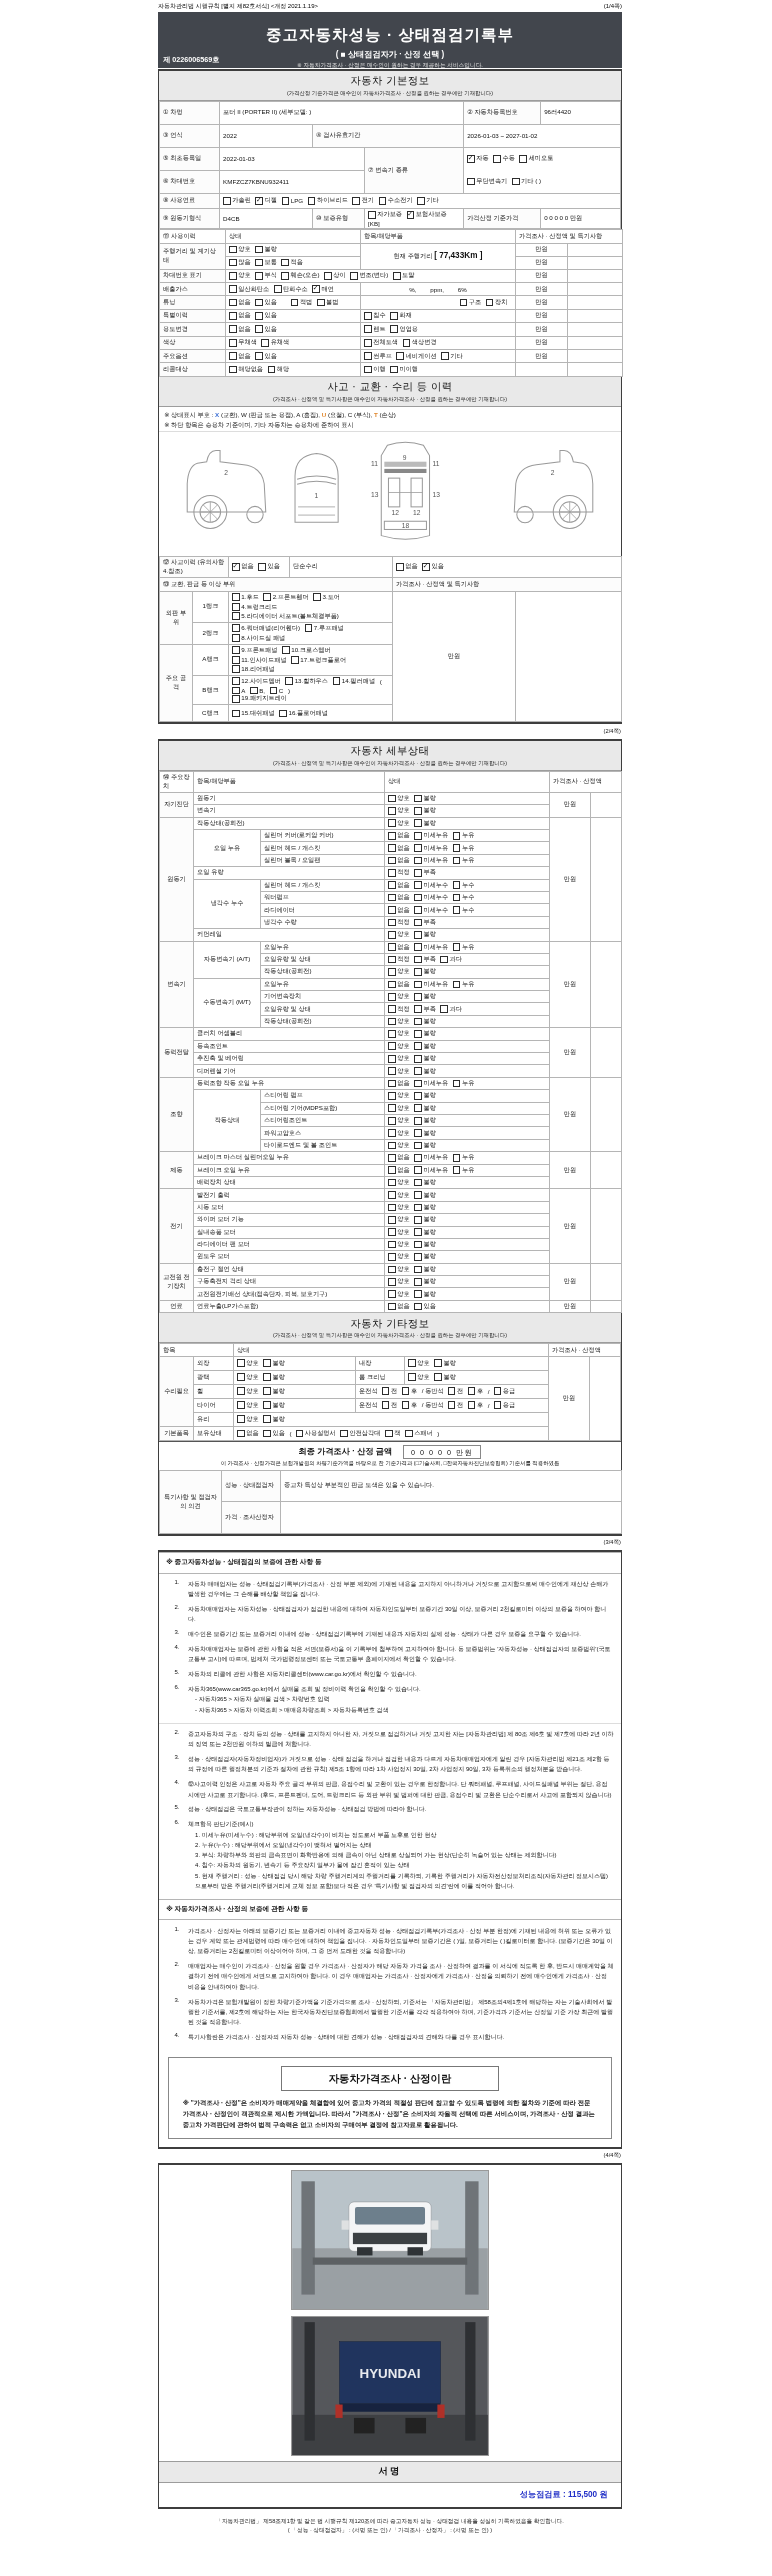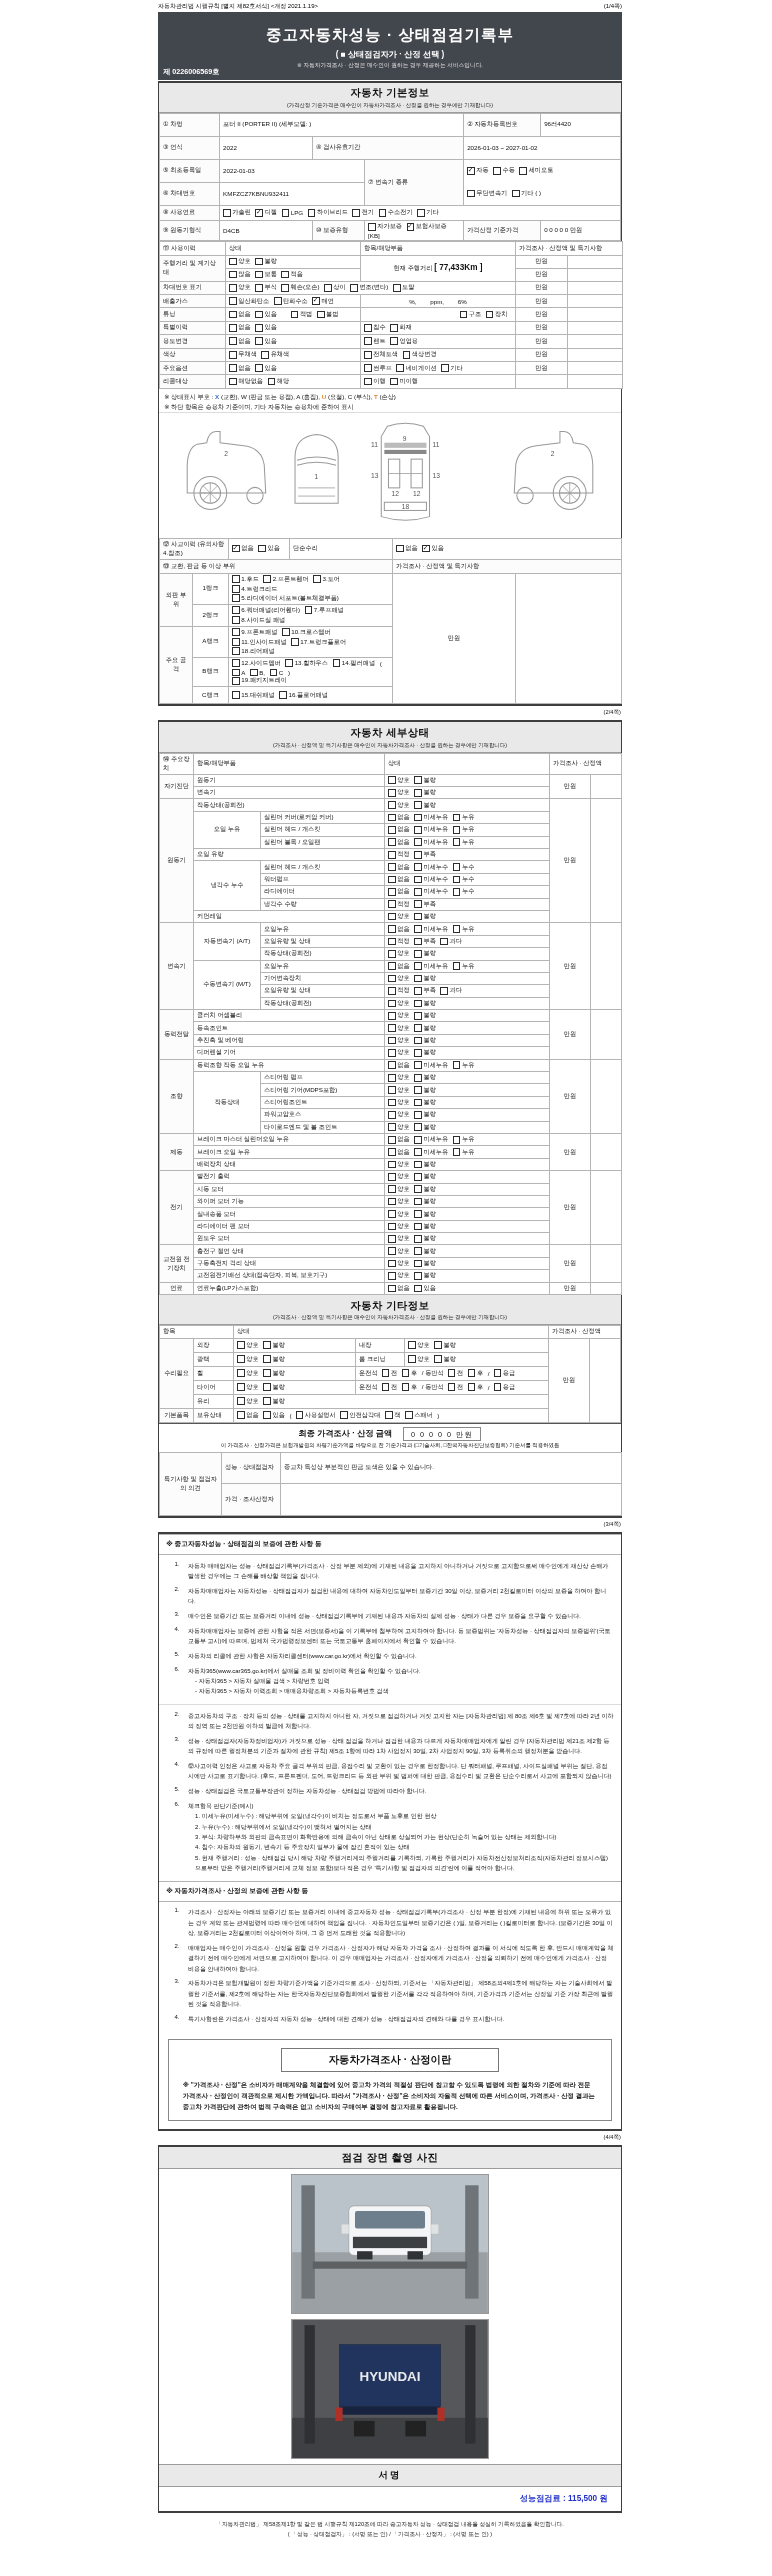--- a/index.html
+++ b/index.html
@@ -1,29 +1,29 @@
 <!DOCTYPE html>
 <html style="font-size:8.2px"><head>
 <meta charset="utf-8">
 <style>
   html,body{margin:0;padding:0;}
   body{width:773px;height:2576px;position:relative;background:#fff;color:#111;
        font-family:"Liberation Sans","DejaVu Sans",sans-serif;overflow:hidden;}
   .content{position:absolute;left:158px;top:0;width:464px;}
   .metaline{display:flex;justify-content:space-between;font-size:6px;padding:1.5px 0 1px 0;color:#000;}
   
-  .doc-header{background:#42464d;color:#fff;text-align:center;padding:7.2px 0 3.1px 0;position:relative;height:68px;box-sizing:border-box;}
+  .doc-header{background:#42464d;color:#fff;text-align:center;padding:7.2px 0 3.1px 0;position:relative;height:56px;box-sizing:border-box;}
   .doc-header .t1{font-size:15.5px;font-weight:bold;letter-spacing:1px;padding-top:6.2px;}
   .doc-header .t2{font-size:8.2px;font-weight:bold;margin-top:3.1px;}
   .doc-header .t3{font-size:5.7px;color:#e3e3e3;margin-top:2.1px;}
   .doc-no{position:absolute;left:5.2px;bottom:2.1px;font-size:7.2px;font-weight:bold;color:#fff;}
   
   .bigbox{border:1px solid #3e3e3e;border-top-width:2.1px;border-bottom-width:2.1px;background:#fff;}
   .sech{background:#e9e9e9;border-bottom:0.5px solid #9c9c9c;text-align:center;padding:3.6px 2.1px 3.1px 2.1px;}
-  .sech .st{font-size:10.3px;font-weight:bold;letter-spacing:0.5px;}
+  .sech .st{font-size:10.3px;font-weight:normal;letter-spacing:0.5px;}
   .sech .ss{font-size:5.4px;margin-top:1.5px;color:#222;}
   .pagemark{text-align:right;font-size:5.7px;padding:3.1px 1px;}
   table.t{border-collapse:collapse;width:100%;table-layout:fixed;}
   table.t td,table.t th{border:0.5px solid #b5b5b5;font-size:6.2px;padding:1px 3.1px;vertical-align:middle;
     overflow:hidden;font-weight:normal;text-align:left;background:#fff;}
   table.t .lab{background:#fcfcfc;}
   table.t tr{height:13px;}
   .cbg{display:flex;flex-wrap:wrap;align-items:center;row-gap:1px;}
   .cb{display:inline-flex;align-items:center;margin-right:4.6px;font-size:6.2px;white-space:nowrap;}
   .cb .bx{width:5.7px;height:5.7px;border:0.8px solid #2d2d2d;display:inline-block;margin-right:1.5px;position:relative;background:#fff;flex:0 0 auto;}
@@ -324,20 +324,24 @@
                 <span class="cb"><span class="bx"></span>이행</span>
                 <span class="cb"><span class="bx"></span>미이행</span>
               </span>
             </td>
         <td></td>
             <td></td>
       </tr>
     </tbody>
       </table>
 
+    <div class="sech">
+      <div class="st">사고 · 교환 · 수리 등 이력</div>
+      <div class="ss">(가격조사 · 산정액 및 특기사항은 매수인이 자동차가격조사 · 산정을 원하는 경우에만 기재합니다)</div>
+    </div>
 
     <div class="diag-notes">
       <div><span style="">※ 상태표시 부호 : </span><span style="color:#3b6fd6;font-weight:bold;">X</span><span style=""> (교환), </span><span style="">W</span><span style=""> (판금 또는 용접), </span><span style="">A</span><span style=""> (흠집), </span><span style="color:#e0872d;font-weight:bold;">U</span><span style=""> (요철), </span><span style="">C</span><span style=""> (부식), </span><span style="color:#e0872d;font-weight:bold;">T</span><span style=""> (손상)</span></div>
       <div>※ 하단 항목은 승용차 기준이며, 기타 자동차는 승용차에 준하여 표시</div>
     </div>
 
     <div class="diagwrap">
       <svg width="448" height="115" viewBox="0 0 870 224">
         <g stroke="#9a9a9a" stroke-width="2" fill="none">
 
@@ -1162,23 +1166,20 @@
       </div>
     <div class="defbox">
       <div class="dt">자동차가격조사 · 산정이란</div>
       <div class="dd">※ "가격조사 · 산정"은 소비자가 매매계약을 체결함에 있어 중고차 가격의 적절성 판단에 참고할 수 있도록 법령에 의한 절차와 기준에 따라 전문 가격조사 · 산정인이 객관적으로 제시한 가액입니다. 따라서 "가격조사 · 산정"은 소비자의 자율적 선택에 따른 서비스이며, 가격조사 · 산정 결과는 중고차 가격판단에 관하여 법적 구속력은 없고 소비자의 구매여부 결정에 참고자료로 활용됩니다.</div>
     </div>
   </div>
 
   <div class="pagemark">(4/4쪽)</div>
 
   <div class="bigbox photobox">
-    <div class="sech">
-      <div class="st">점검 장면 촬영 사진</div>
-    </div>
 
     <svg class="ph" width="196" height="138" viewBox="0 0 380 268">
       <rect width="380" height="268" fill="#c9cbcd"></rect>
       <rect y="0" width="380" height="150" fill="#b9c3c9"></rect>
       <rect y="150" width="380" height="118" fill="#9aa0a4"></rect>
       <rect x="18" y="20" width="26" height="220" fill="#6f7478"></rect>
       <rect x="336" y="20" width="26" height="220" fill="#6f7478"></rect>
       <rect x="40" y="168" width="300" height="14" fill="#5d6164"></rect>
       <g>
         <rect x="110" y="60" width="160" height="96" rx="10" fill="#f4f5f6" stroke="#8b8f93"></rect>

